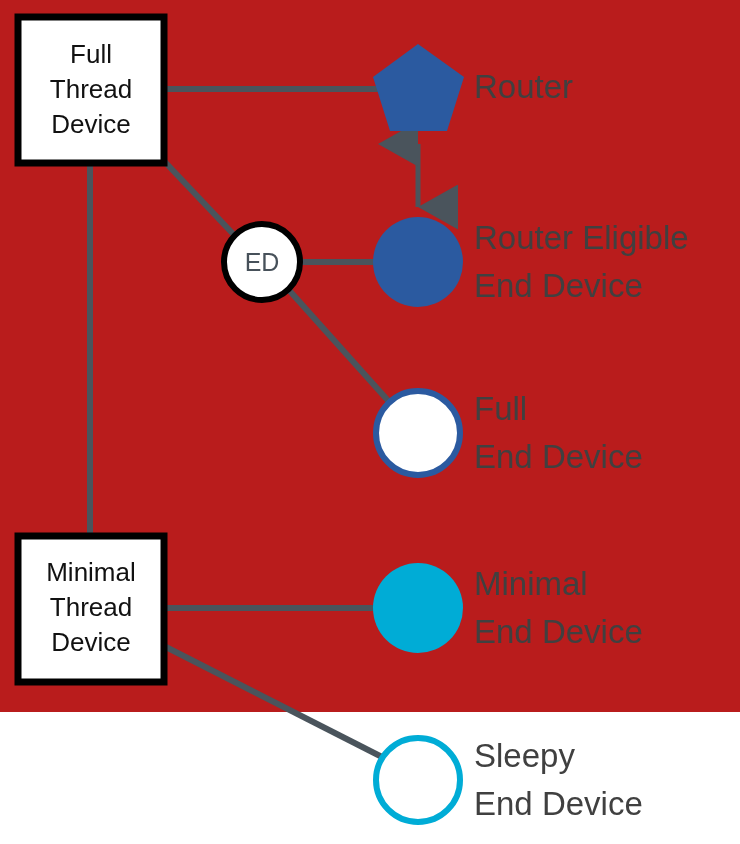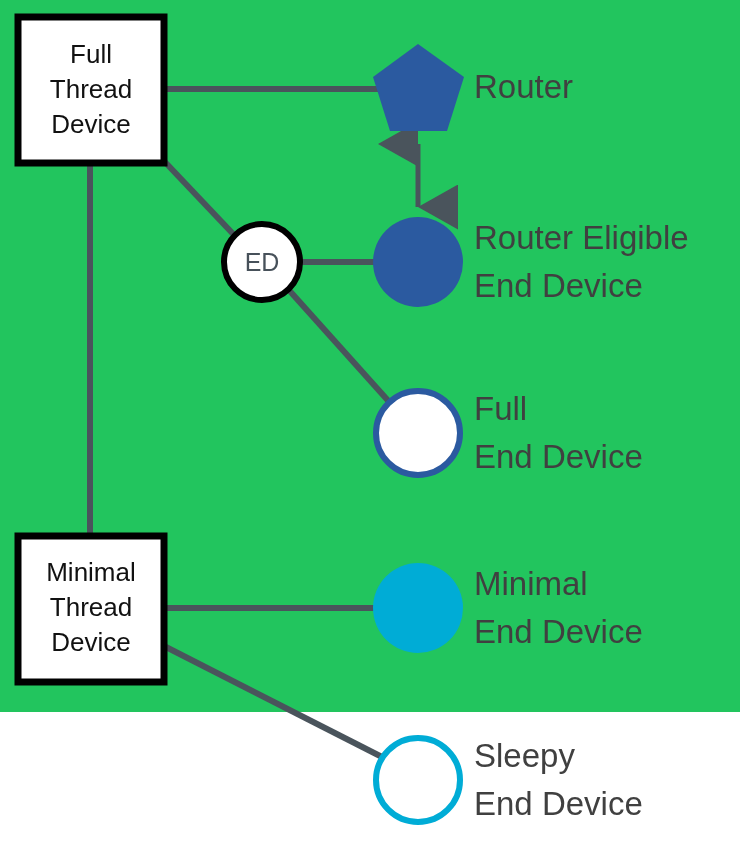--- a/index.html
+++ b/index.html
@@ -11,21 +11,21 @@
   body {
     width: 740px;
     height: 844px;
     font-family: "Liberation Sans", sans-serif;
     overflow: hidden;
   }
   #diagram-root {
     position: relative;
     width: 740px;
     height: 712px;
-    background: #22c55e;
+    background: #b91c1c;
   }
   svg.diagram-canvas {
     position: absolute;
     top: 0;
     left: 0;
     width: 740px;
     height: 844px;
     display: block;
   }
   .node-box-text {

